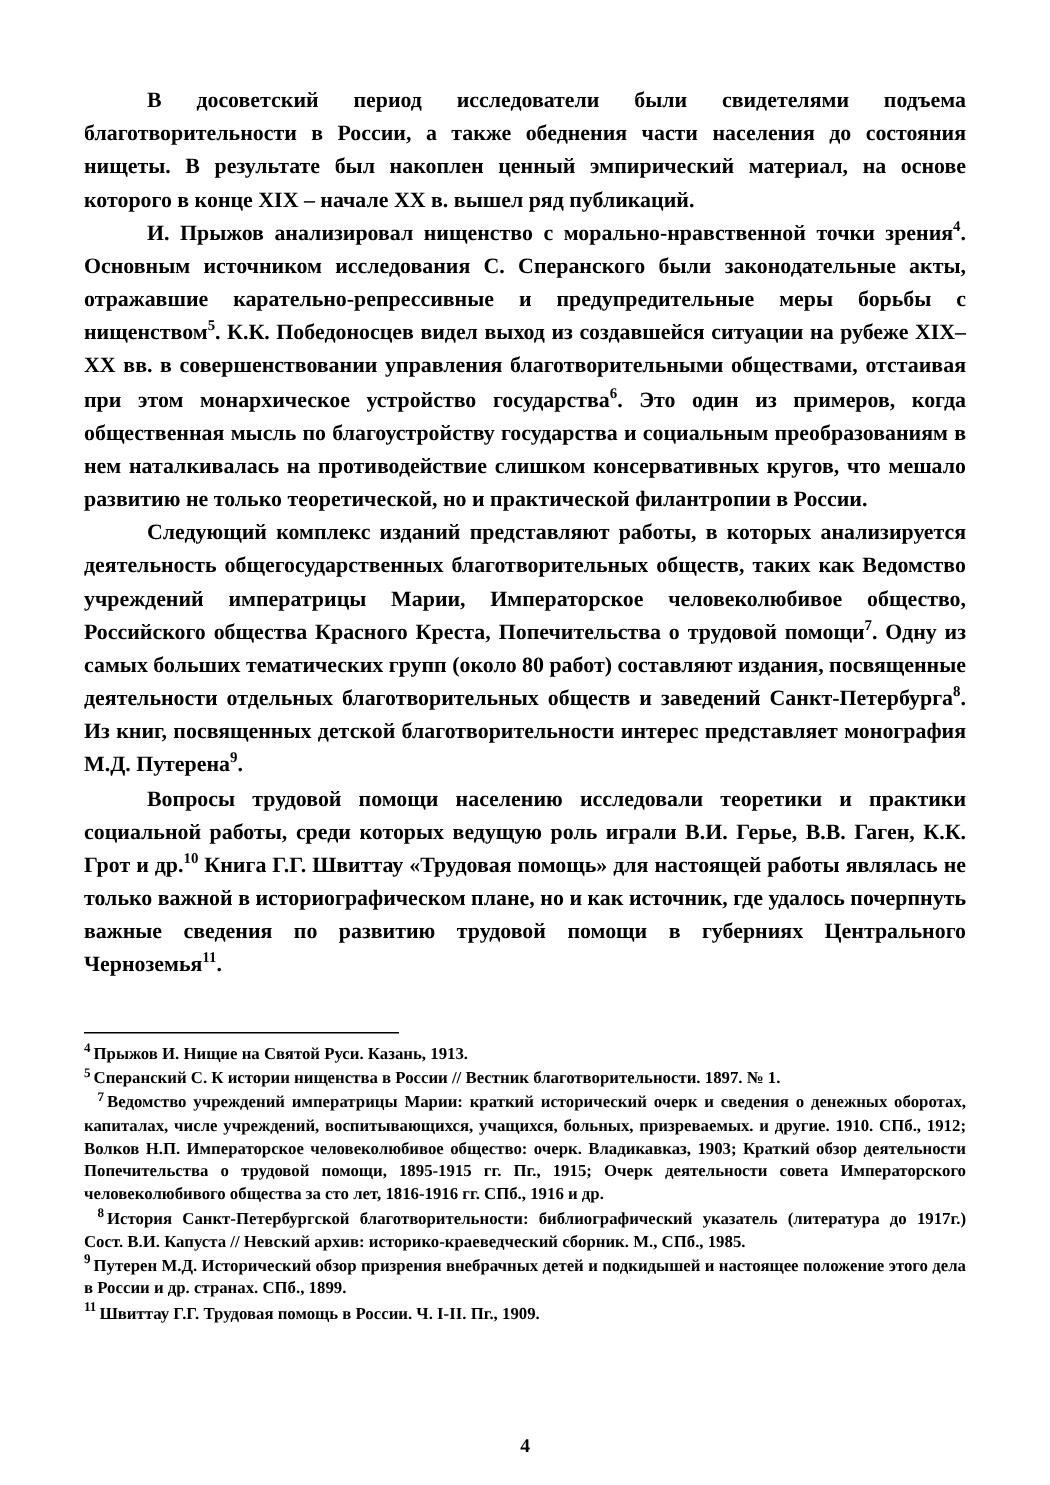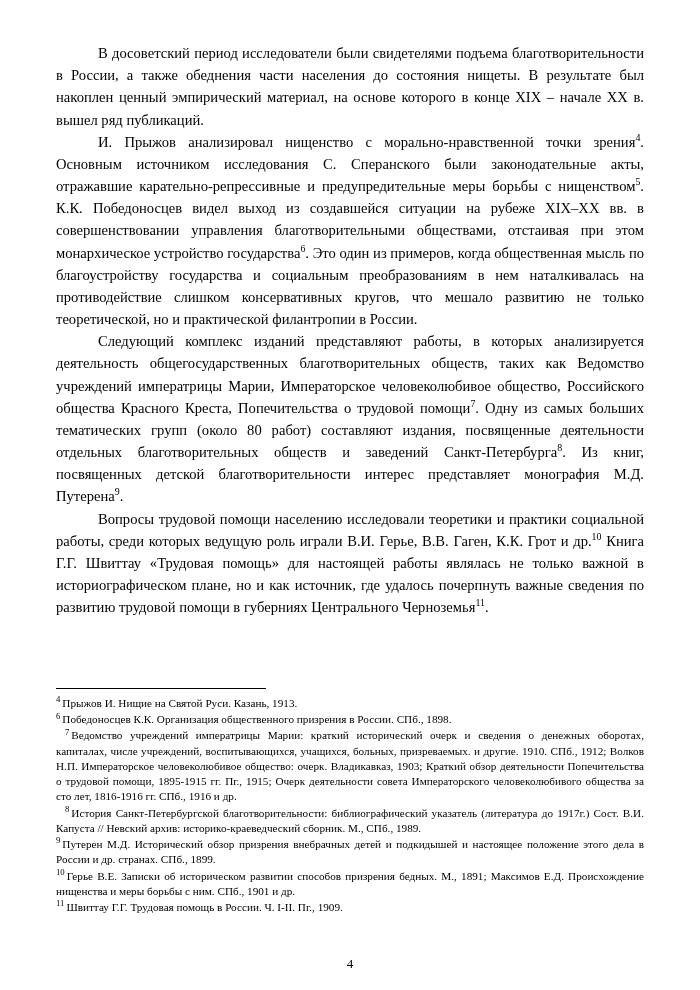--- a/index.html
+++ b/index.html
@@ -12,21 +12,22 @@
     height: 990px;
     font-family: "Liberation Serif", serif;
     color: #000000;
     overflow: hidden;
   }
   .page {
     position: relative;
     width: 700px;
     height: 990px;
     box-sizing: border-box;
-    padding: 42px 56px 0 56px;
+    padding: 56px 56px 0 56px;
+    font-weight: bold;
   }
   .body-text p {
     margin: 0;
     font-size: 14.6px;
     line-height: 1.52;
     text-align: justify;
     text-indent: 42px;
     hyphens: none;
   }
   .footnotes {
@@ -87,29 +88,28 @@
 
     <p><span>Вопросы трудовой помощи населению исследовали теоретики и практики социальной работы, среди которых ведущую роль играли В.И. Герье, В.В. Гаген, К.К. Грот и др.</span><sup>10</sup><span> Книга Г.Г. Швиттау «Трудовая помощь» для настоящей работы являлась не только важной в историографическом плане, но и как источник, где удалось почерпнуть важные сведения по развитию трудовой помощи в губерниях Центрального Черноземья</span><sup>11</sup><span>.</span></p>
 
   </div>
 
   <div class="footnotes">
     <div class="fn-rule"></div>
 
     <p><span class="fn-num">4</span><span>Прыжов И. Нищие на Святой Руси. Казань, 1913.</span></p>
 
+    <p><span class="fn-num">5</span><span>Сперанский С. К истории нищенства в России // Вестник благотворительности. 1897. № 1.</span></p>
 
-    <p><span class="fn-num">6</span><span>Победоносцев К.К. Организация общественного призрения в России. СПб., 1898.</span></p>
 
     <p class="indent"><span class="fn-num">7</span><span>Ведомство учреждений императрицы Марии: краткий исторический очерк и сведения о денежных оборотах, капиталах, числе учреждений, воспитывающихся, учащихся, больных, призреваемых. и другие. 1910. СПб., 1912; Волков Н.П. Императорское человеколюбивое общество: очерк. Владикавказ, 1903; Краткий обзор деятельности Попечительства о трудовой помощи, 1895-1915 гг. Пг., 1915; Очерк деятельности совета Императорского человеколюбивого общества за сто лет, 1816-1916 гг. СПб., 1916 и др.</span></p>
 
-    <p class="indent"><span class="fn-num">8</span><span>История Санкт-Петербургской благотворительности: библиографический указатель (литература до 1917г.) Сост. В.И. Капуста // Невский архив: историко-краеведческий сборник. М., СПб., 1989.</span></p>
+    <p class="indent"><span class="fn-num">8</span><span>История Санкт-Петербургской благотворительности: библиографический указатель (литература до 1917г.) Сост. В.И. Капуста // Невский архив: историко-краеведческий сборник. М., СПб., 1985.</span></p>
 
     <p><span class="fn-num">9</span><span>Путерен М.Д. Исторический обзор призрения внебрачных детей и подкидышей и настоящее положение этого дела в России и др. странах. СПб., 1899.</span></p>
 
-    <p><span class="fn-num">10</span><span>Герье В.Е. Записки об историческом развитии способов призрения бедных. М., 1891; Максимов Е.Д. Происхождение нищенства и меры борьбы с ним. СПб., 1901 и др.</span></p>
 
     <p><span class="fn-num">11</span><span>Швиттау Г.Г. Трудовая помощь в России. Ч. I-II. Пг., 1909.</span></p>
   </div>
 
   <div class="page-number">4</div>
 
 </div>
 
 </body></html>

